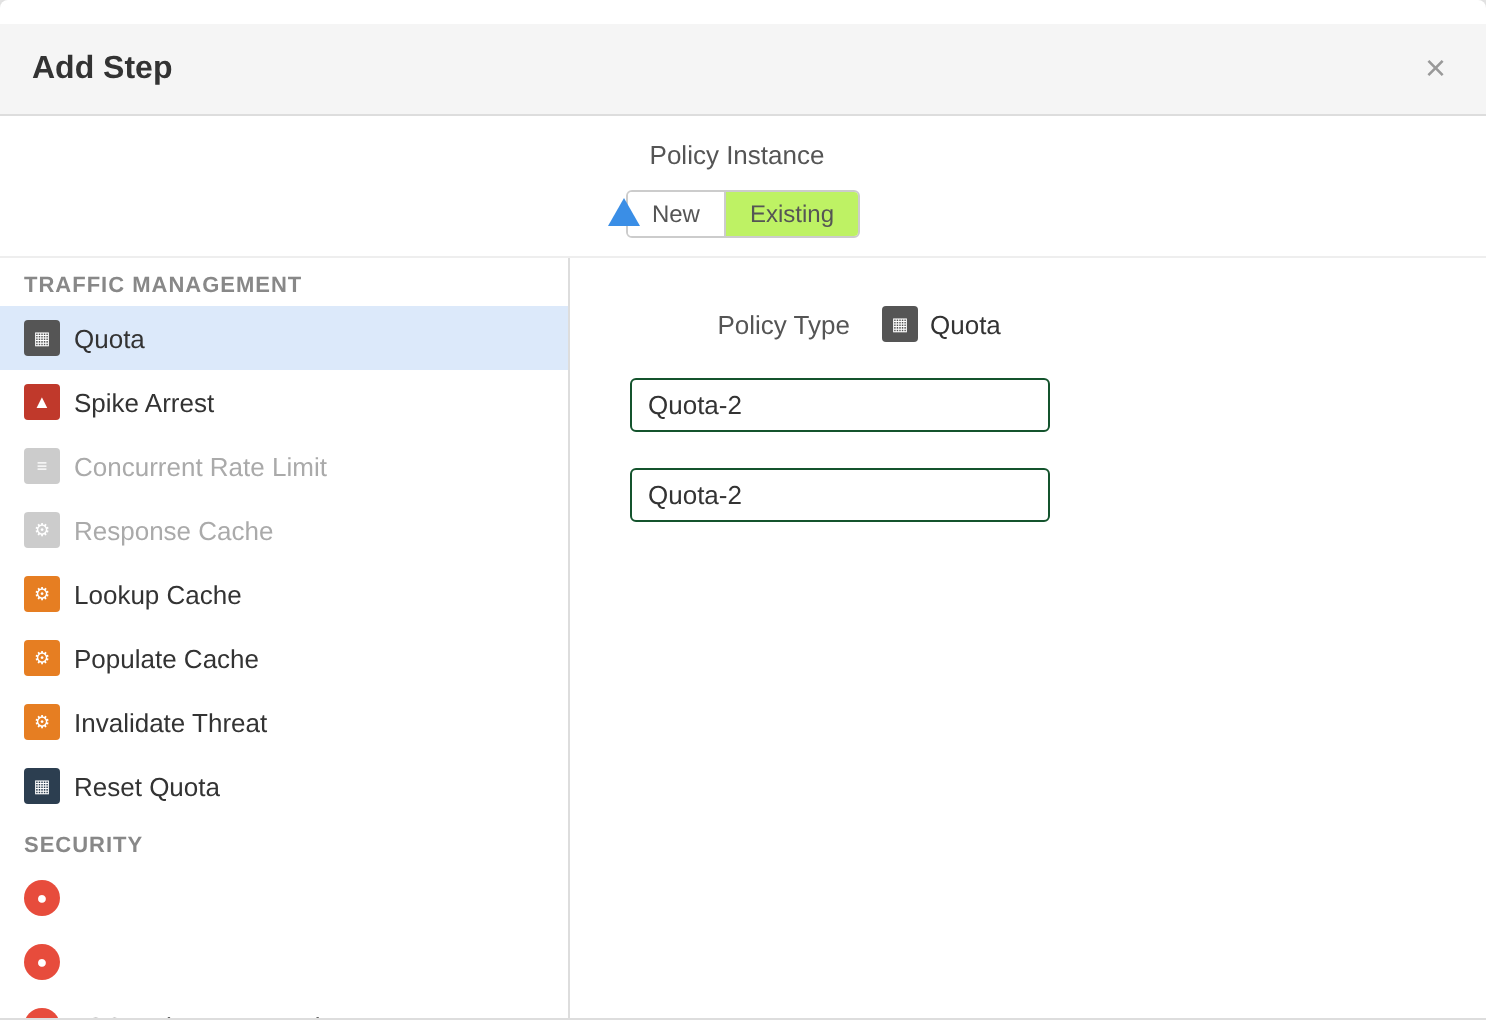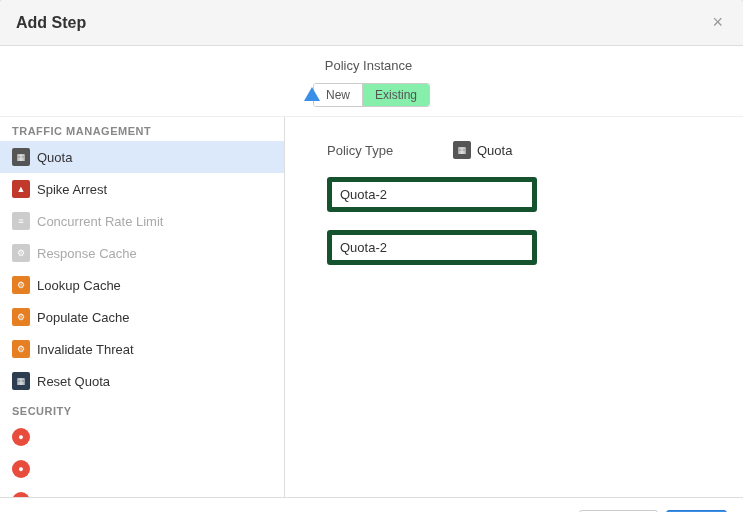--- a/index.html
+++ b/index.html
@@ -19,20 +19,21 @@
       box-shadow: 0 4px 20px rgba(0,0,0,0.3);
       overflow: hidden;
     }
     .modal-header {
       background: #f5f5f5;
       border-bottom: 1px solid #ddd;
       padding: 12px 16px;
       display: flex;
       align-items: center;
       justify-content: space-between;
+      margin-top: 12px;
     }
     .modal-title {
       font-size: 16px;
       font-weight: 600;
       color: #333;
     }
     .close-btn {
       background: none;
       border: none;
       font-size: 18px;
@@ -58,36 +59,35 @@
     .toggle-btn-group {
       display: flex;
       border: 1px solid #ccc;
       border-radius: 3px;
       overflow: hidden;
       justify-content: space-between;
     }
     .toggle-btn {
       padding: 4px 12px;
       font-size: 12px;
-      background: #86efac;
+      background: #bef264;
       border: none;
       cursor: pointer;
       color: #555;
     }
     .toggle-btn:not(:last-child) {
       border-right: 1px solid #ccc;
     }
     .toggle-btn.active-new {
       background: #fff;
     }
 
     .modal-body {
       display: flex;
       height: 380px;
-      gap: 12px;
     }
 
     
     .sidebar {
       width: 285px;
       border-right: 1px solid #ddd;
       overflow-y: auto;
       background: #fff;
     }
     .section-label {
@@ -196,35 +196,36 @@
       flex: 1;
       padding: 24px 30px;
     }
     .form-row {
       display: flex;
       align-items: center;
       margin-bottom: 18px;
     }
     .form-label {
       width: 110px;
+      text-align: right;
       margin-right: 16px;
       color: #555;
       font-size: 13px;
     }
     .form-value {
       font-size: 13px;
       color: #333;
       display: flex;
       align-items: center;
       gap: 6px;
     }
     .form-input {
       width: 210px;
       padding: 5px 8px;
-      border: 5px solid #14532d;
+      border: 1px solid #14532d;
       border-radius: 3px;
       font-size: 13px;
       color: #333;
       outline: none;
     }
 
     
     .modal-footer {
       border-top: 1px solid #ddd;
       padding: 12px 16px;

